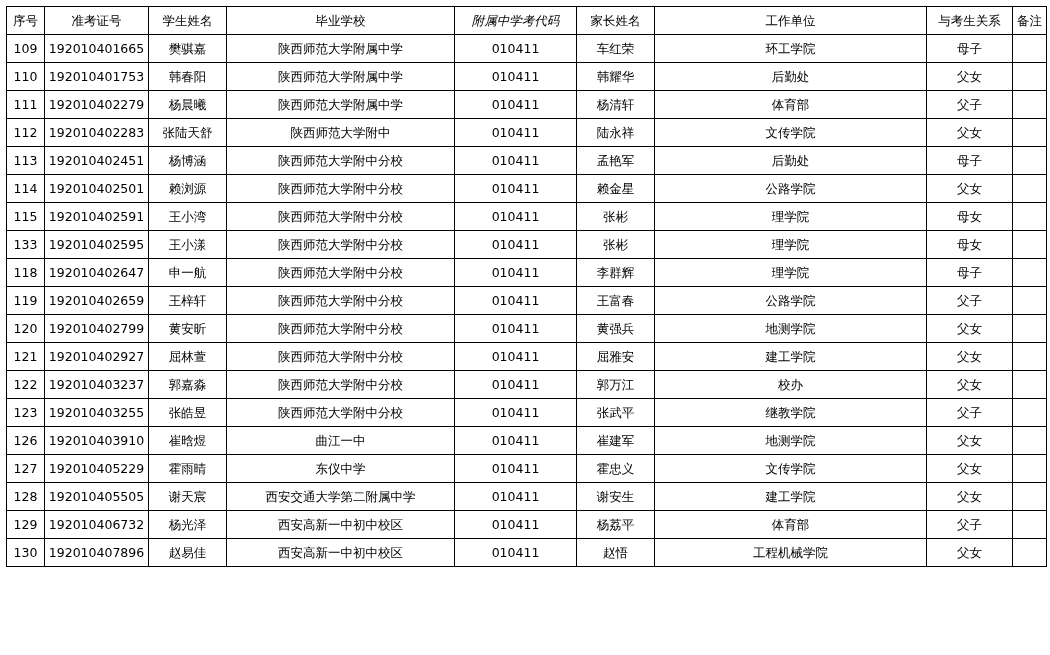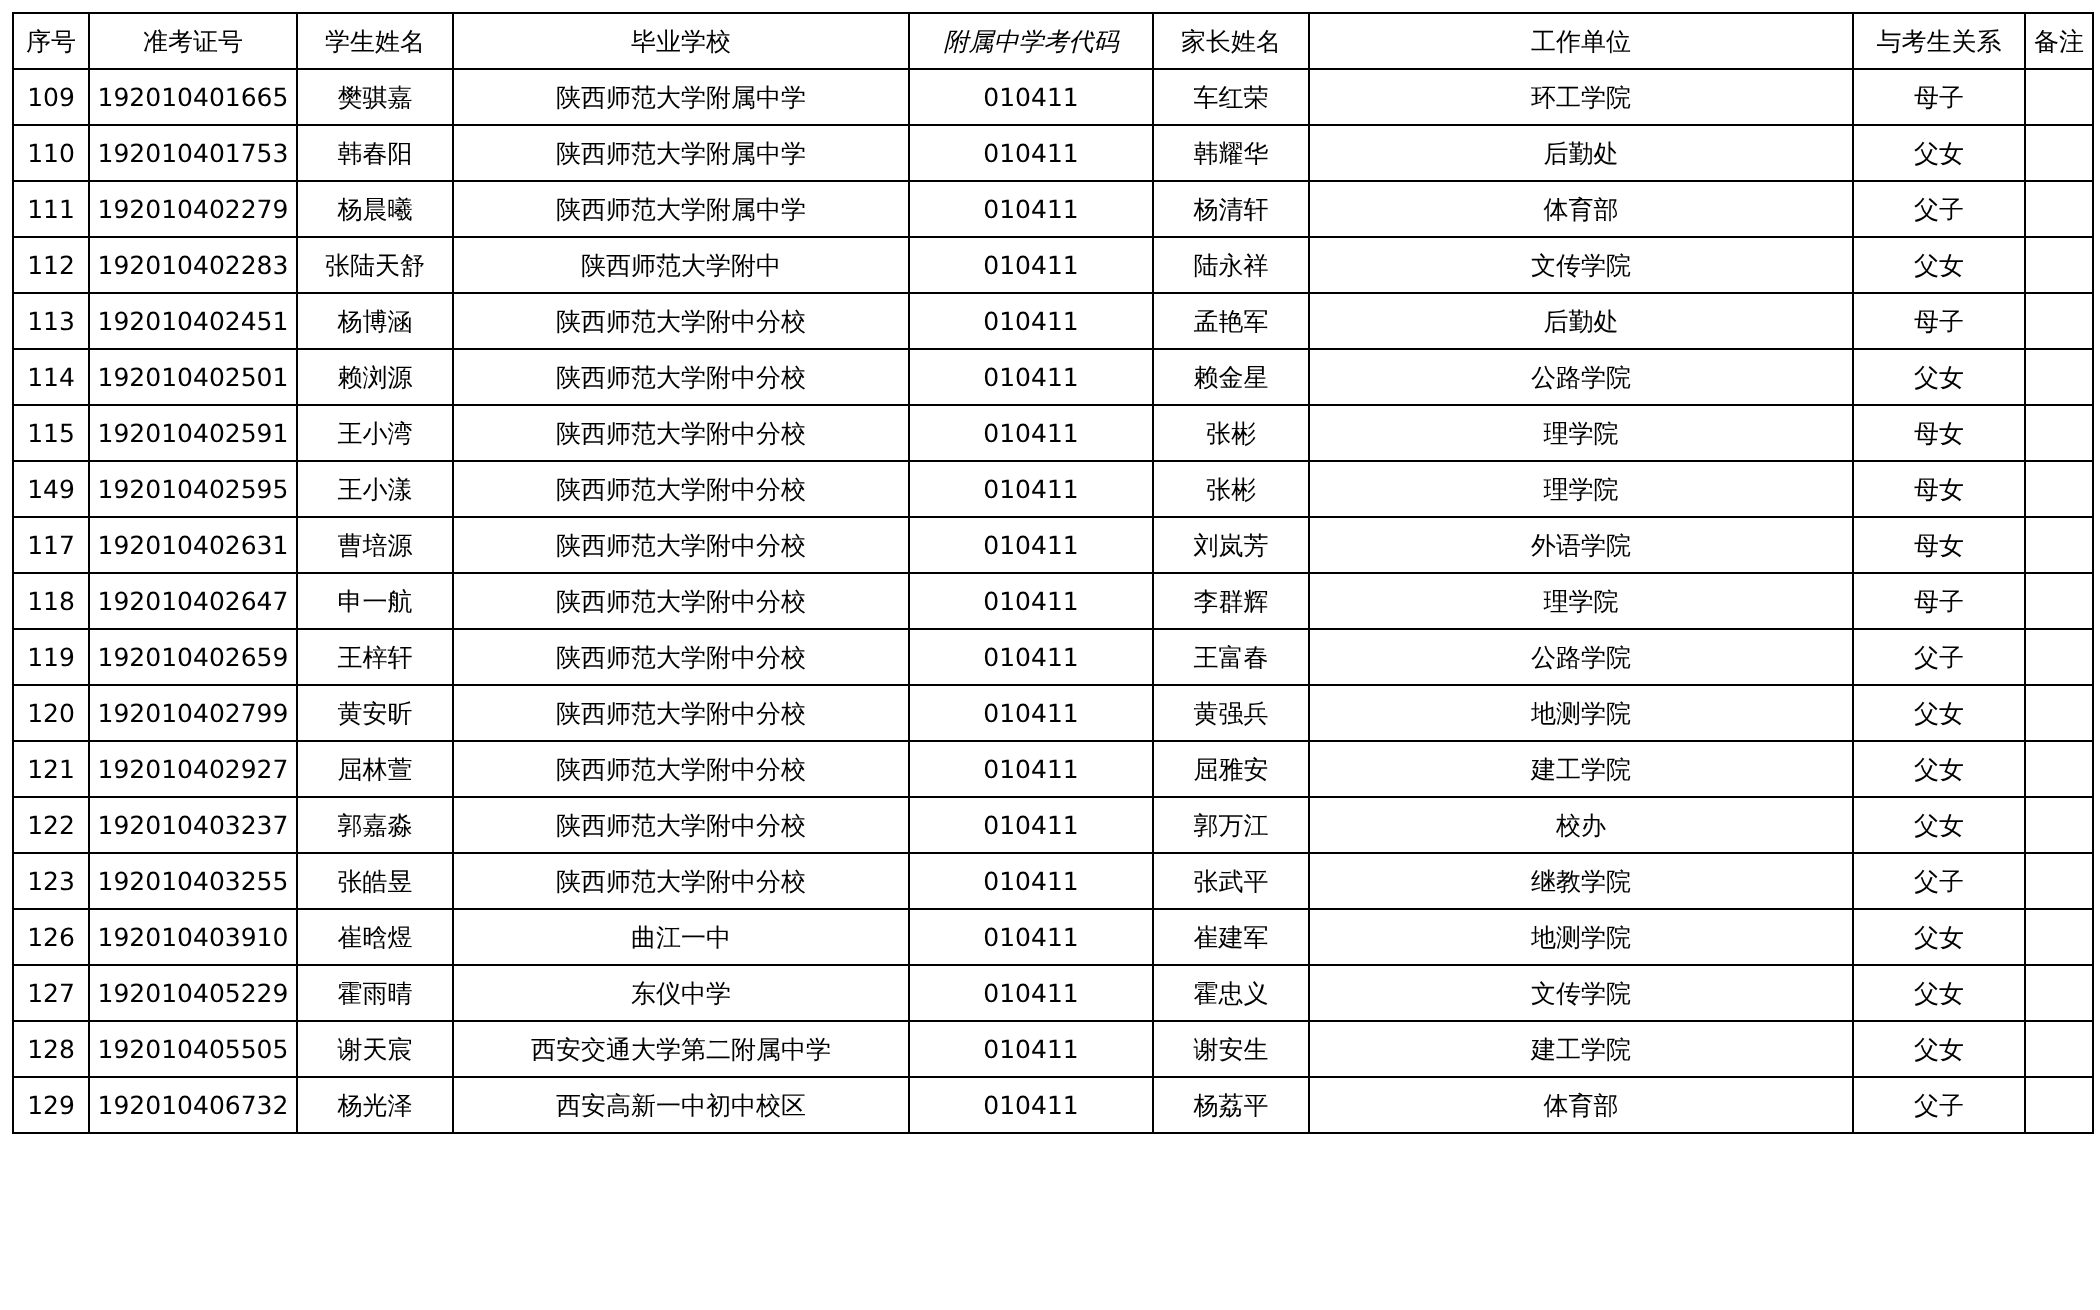--- a/index.html
+++ b/index.html
@@ -155,38 +155,27 @@
           <td>192010402591</td>
           <td>王小湾</td>
           <td>陕西师范大学附中分校</td>
           <td>010411</td>
           <td>张彬</td>
           <td class="unit">理学院</td>
           <td>母女</td>
           <td></td>
         </tr>
         <tr>
-          <td>149</td>
+          <td>133</td>
           <td>192010402595</td>
           <td>王小漾</td>
           <td>陕西师范大学附中分校</td>
           <td>010411</td>
           <td>张彬</td>
           <td class="unit">理学院</td>
-          <td>母女</td>
-          <td></td>
-        </tr>
-        <tr>
-          <td>117</td>
-          <td>192010402631</td>
-          <td>曹培源</td>
-          <td>陕西师范大学附中分校</td>
-          <td>010411</td>
-          <td>刘岚芳</td>
-          <td class="unit">外语学院</td>
           <td>母女</td>
           <td></td>
         </tr>
         <tr>
           <td>118</td>
           <td>192010402647</td>
           <td>申一航</td>
           <td>陕西师范大学附中分校</td>
           <td>010411</td>
           <td>李群辉</td>
@@ -284,17 +273,28 @@
         </tr>
         <tr>
           <td>129</td>
           <td>192010406732</td>
           <td>杨光泽</td>
           <td>西安高新一中初中校区</td>
           <td>010411</td>
           <td>杨荔平</td>
           <td class="unit">体育部</td>
           <td>父子</td>
+          <td></td>
+        </tr>
+        <tr>
+          <td>130</td>
+          <td>192010407896</td>
+          <td>赵易佳</td>
+          <td>西安高新一中初中校区</td>
+          <td>010411</td>
+          <td>赵悟</td>
+          <td class="unit">工程机械学院</td>
+          <td>父女</td>
           <td></td>
         </tr>
       </tbody>
   </table>
 </div>
 
 </body></html>

